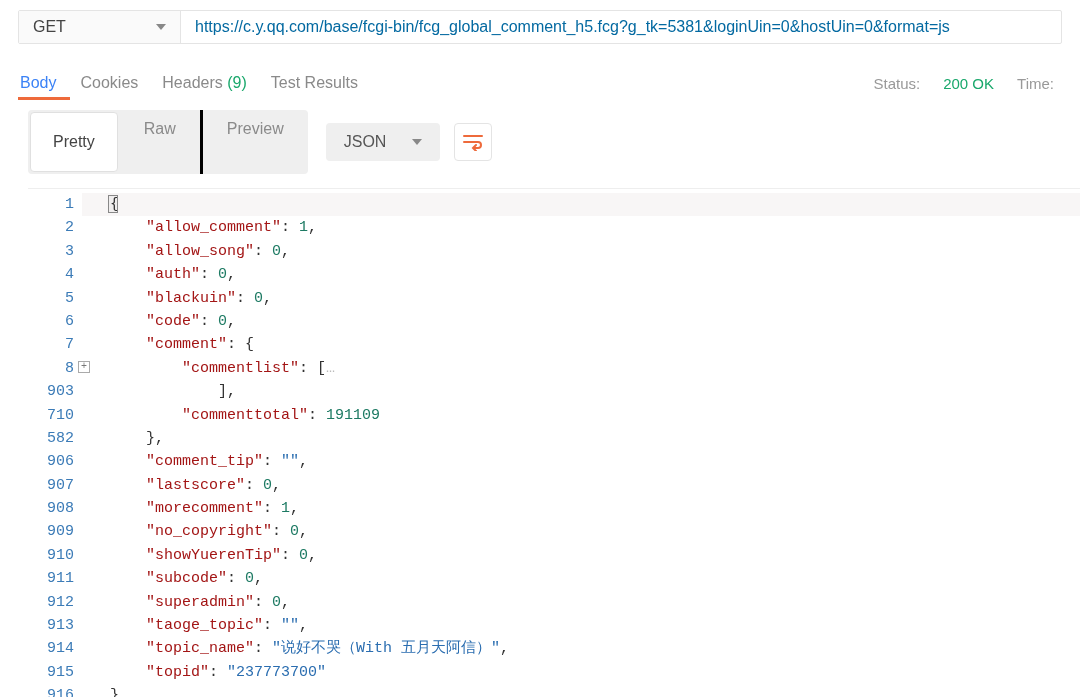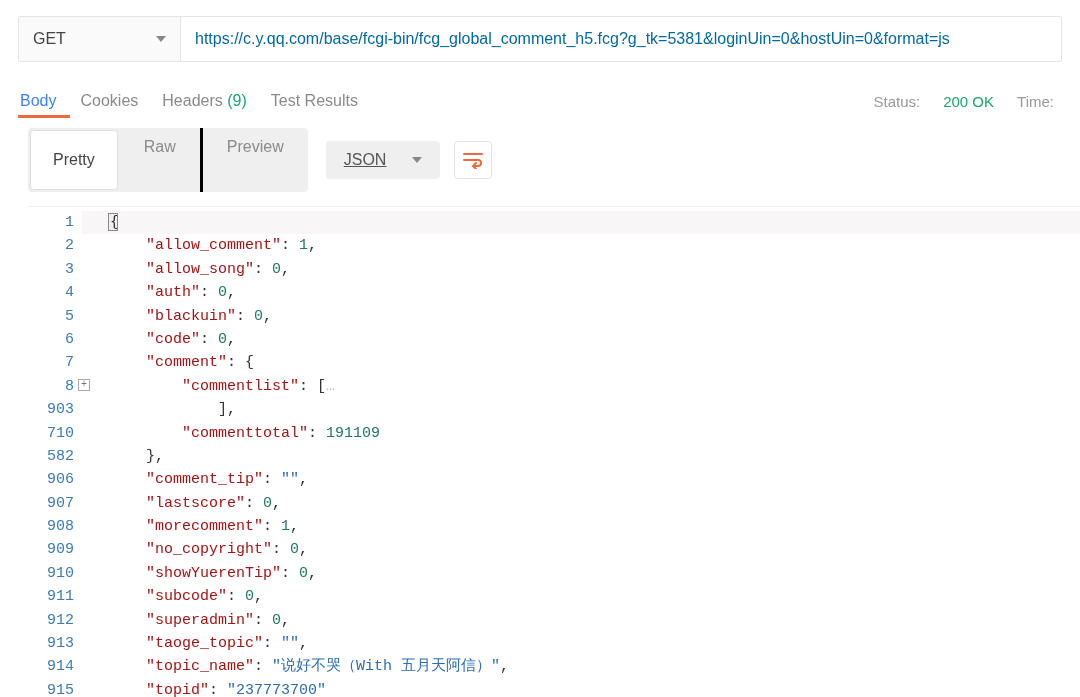--- a/index.html
+++ b/index.html
@@ -1,33 +1,33 @@
 <!DOCTYPE html>
 <html><head>
 <meta charset="utf-8">
 <style>
   * { box-sizing: border-box; margin: 0; padding: 0; }
   body { font-family: -apple-system, BlinkMacSystemFont, "Segoe UI", Arial, sans-serif; background: #fff; width: 1080px; height: 697px; overflow: hidden; color: #333; }
-  .top-bar { display: flex; align-items: stretch; border: 1px solid #e4e4e4; height: 46px; margin: 16px 18px 0 18px; border-radius: 2px; }
+  .top-bar { display: flex; align-items: stretch; border: 1px solid #e4e4e4; height: 34px; margin: 10px 18px 0 18px; border-radius: 2px; }
   .method-select { width: 162px; display: flex; align-items: center; justify-content: space-between; padding: 0 14px; border-right: 1px solid #e4e4e4; color: #444; font-size: 16px; cursor: pointer; background:#fafafa;}
   .caret-down { width: 0; height: 0; border-left: 5px solid transparent; border-right: 5px solid transparent; border-top: 6px solid #888; }
   .url-field { flex: 1; display: flex; align-items: center; padding: 0 14px; color: #0369a1; font-size: 16px; white-space: nowrap; overflow: hidden; }
   .tabs-row { display: flex; align-items: center; padding: 0 20px; margin-top: 24px; position: relative; height: 30px;}
   .tab { color: #8a8a8a; font-size: 16px; margin-right: 24px; cursor: pointer; }
   .tab.active { color: #3b82f6; }
   .tab-count { color: #1aa86c; }
   .tab-underline { position: absolute; left: 18px; bottom: -2px; width: 52px; height: 3px; background: #ee6a3b; }
   .status-right { margin-left: auto; color: #999; font-size: 15px; display:flex; gap:23px; padding-right:6px;}
   .status-code { color:#1aa86c; }
   .view-row { display: flex; align-items: center; padding: 12px 28px 4px 28px; gap: 0; }
   .view-group { display: flex; background: #efefef; border-radius: 4px; overflow: hidden; }
   .view-btn { padding: 10px 24px; font-size: 16px; color: #8a8a8a; cursor: pointer; border-right: 3px solid #000000; }
   .view-btn:last-child { border-right: none; }
   .view-btn.active { background: #fff; border: 1px solid #e0e0e0; border-radius: 4px; color: #444; margin: 2px; padding: 20px 22px;}
-  .format-select { margin-left: 18px; display: flex; align-items: center; background: #efefef; border-radius: 4px; padding: 10px 18px; color: #555; font-size: 16px; cursor: pointer; gap: 26px; text-decoration: underline; }
+  .format-select { margin-left: 18px; display: flex; align-items: center; background: #efefef; border-radius: 4px; padding: 10px 18px; color: #555; font-size: 16px; cursor: pointer; gap: 26px; }
   .wrap-btn { margin-left: 14px; width: 38px; height: 38px; background: #fff; border: 1px solid #e4e4e4; border-radius: 4px; display: flex; align-items: center; justify-content: center; cursor: pointer; }
   .wrap-icon svg { display:block; }
   .editor { margin: 10px 0 0 28px; display: flex; font-family: Menlo, Consolas, "Courier New", monospace; font-size: 15px; line-height: 23px; border-top:1px solid #eee;}
   .gutter { width: 54px; text-align: right; padding-right: 8px; color: #3b7bb7; user-select: none; padding-top:4px;}
   .gutter-line { height: 23.4px; position:relative;}
   .fold-box { position:absolute; right:-16px; top:4px; width:12px; height:12px; border:1px solid #aaa; color:#777; font-size:10px; line-height:10px; text-align:center; cursor:pointer;}
   .code-col { flex: 1; padding-left: 28px; padding-top:4px; overflow:hidden;}
   .code-line { height: 23.4px; white-space: pre; }
   .code-line.hl { background:#f8f6f6; margin-left:-28px; padding-left:28px; width: calc(100% + 28px); position:relative;}
   .cursor-box{position:absolute; left:26px; top:2px; width:10px; height:18px; border:1px solid #888; background:rgba(0,0,0,0.03);}

